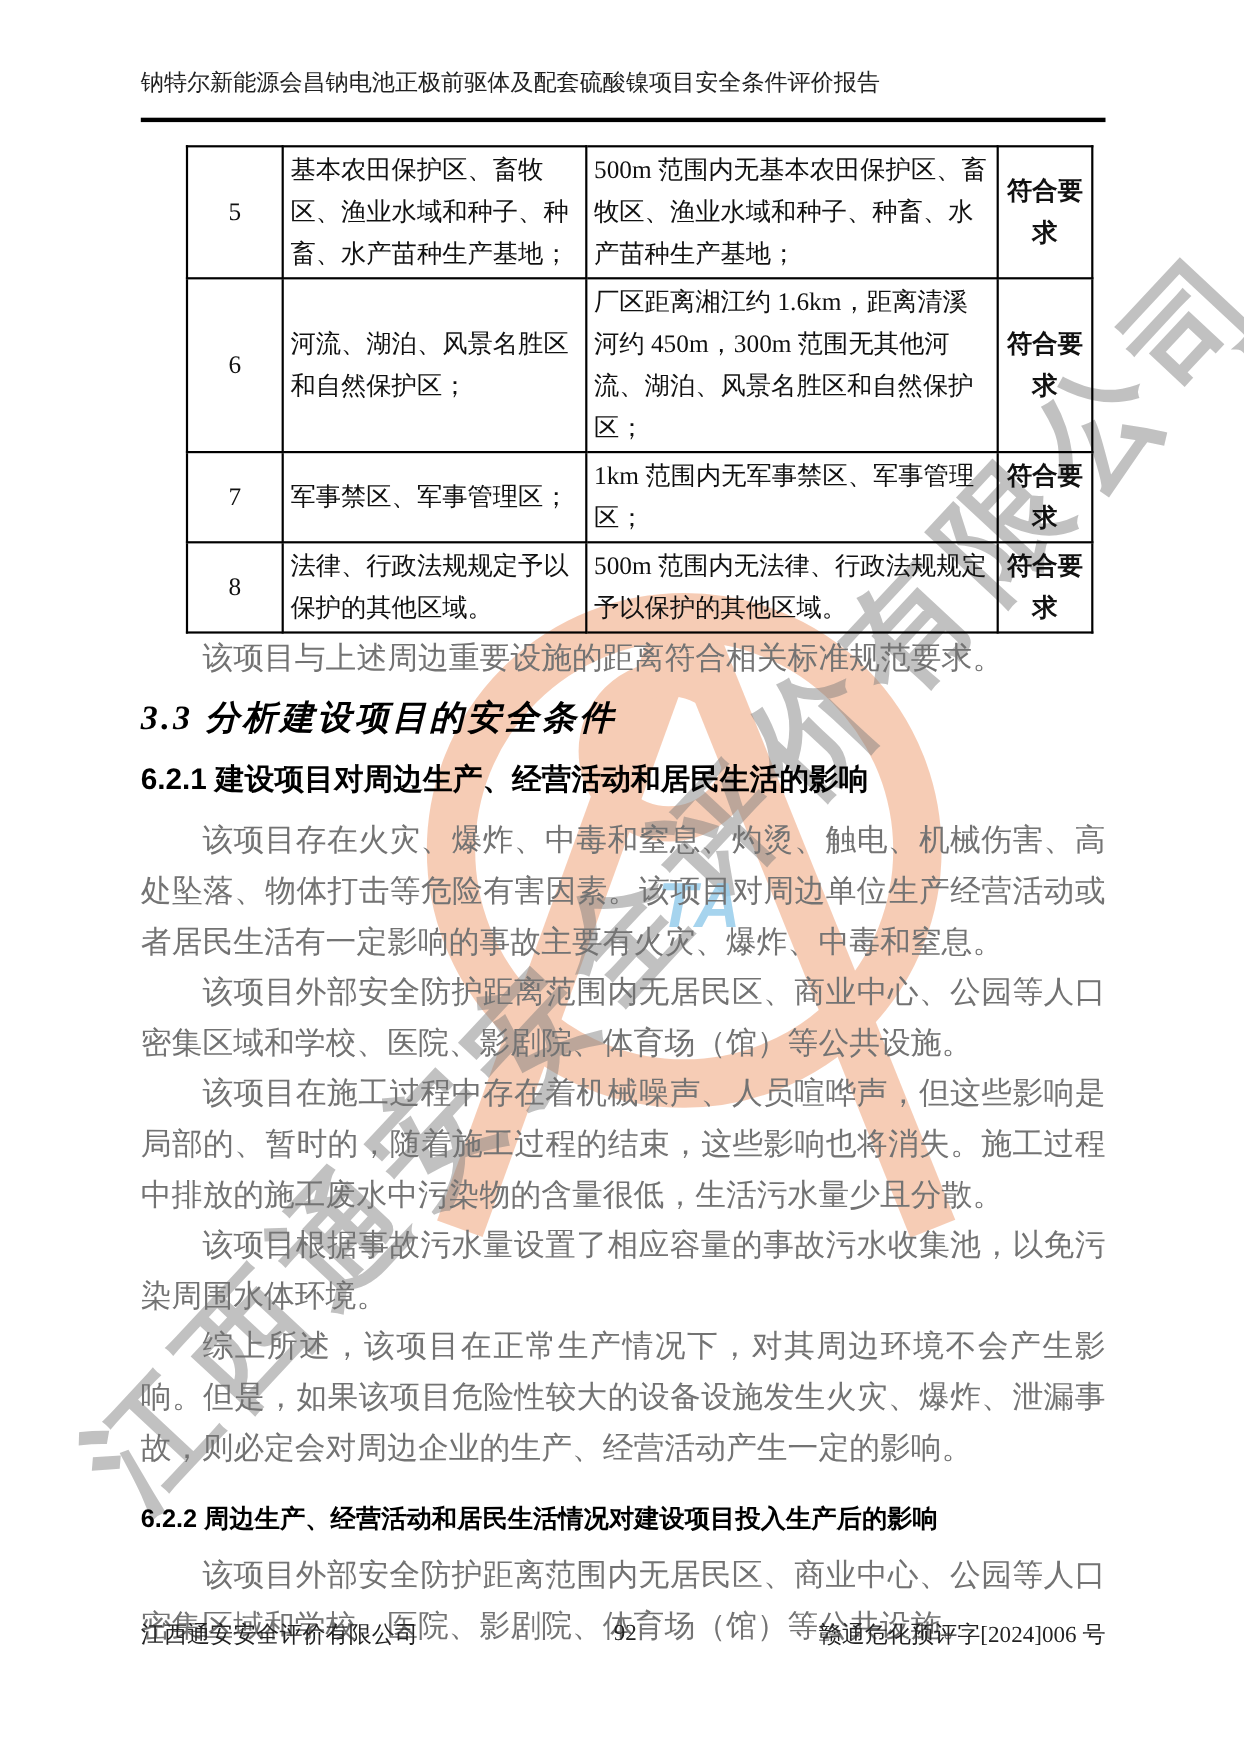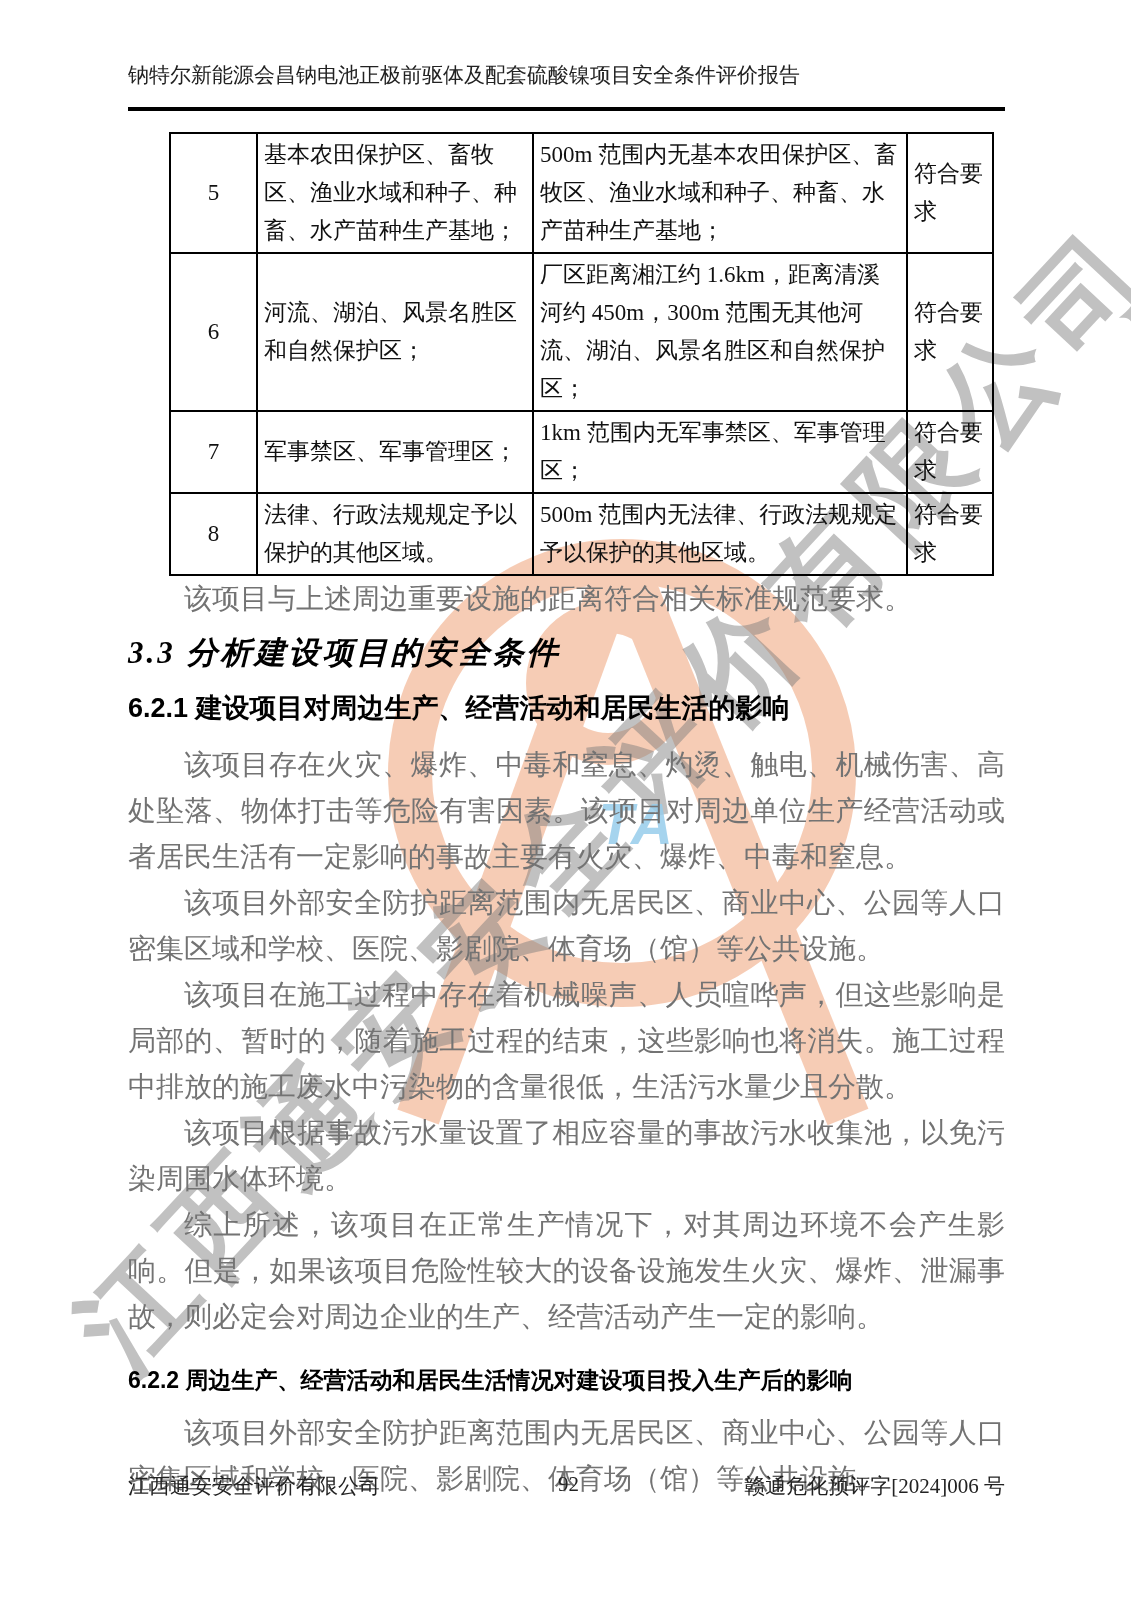--- a/index.html
+++ b/index.html
@@ -53,21 +53,21 @@
     font-size:23px;
   }
   table.cond td{
     border:2px solid #000;
     padding:2px 6px;
     line-height:38px;
     vertical-align:middle;
     background:transparent;
   }
   td.c-no{text-align:center;}
-  td.c-res{text-align:left;padding:2px 2px;}
+  td.c-res{text-align:center;padding:2px 2px;font-weight:bold;}
   tr.r5{height:115px;} tr.r6{height:120px;} tr.r7{height:42px;} tr.r8{height:72px;}
   .para{
     margin:0;font-size:28px;line-height:46px;
     text-align:justify;text-indent:56px;color:#737373;
   }
   .h62{
     margin:10px 0 0 0;font-size:31px;line-height:42px;font-weight:bold;font-style:italic;
     letter-spacing:3px;color:#000;
     font-family:"Liberation Serif","DejaVu Serif",serif;
   }

